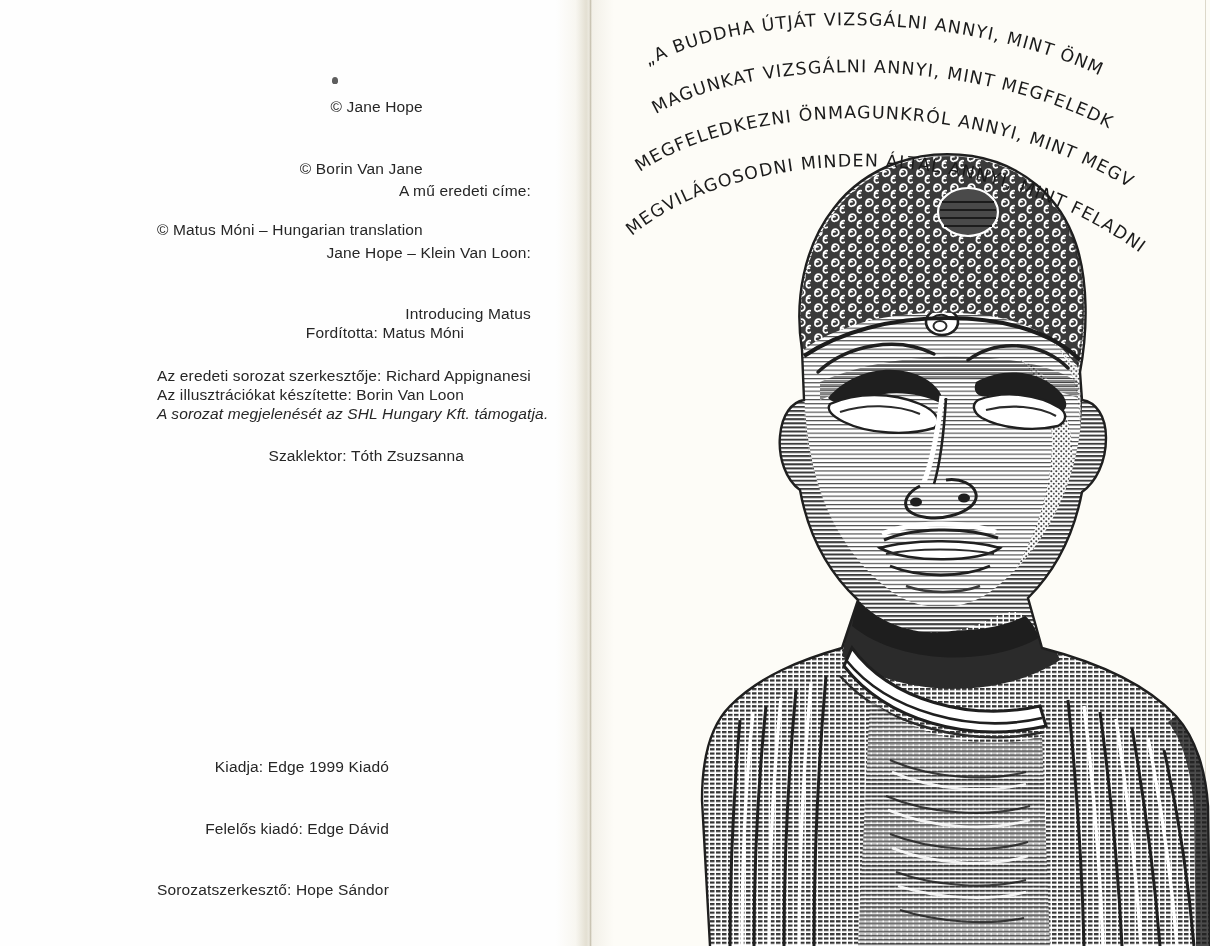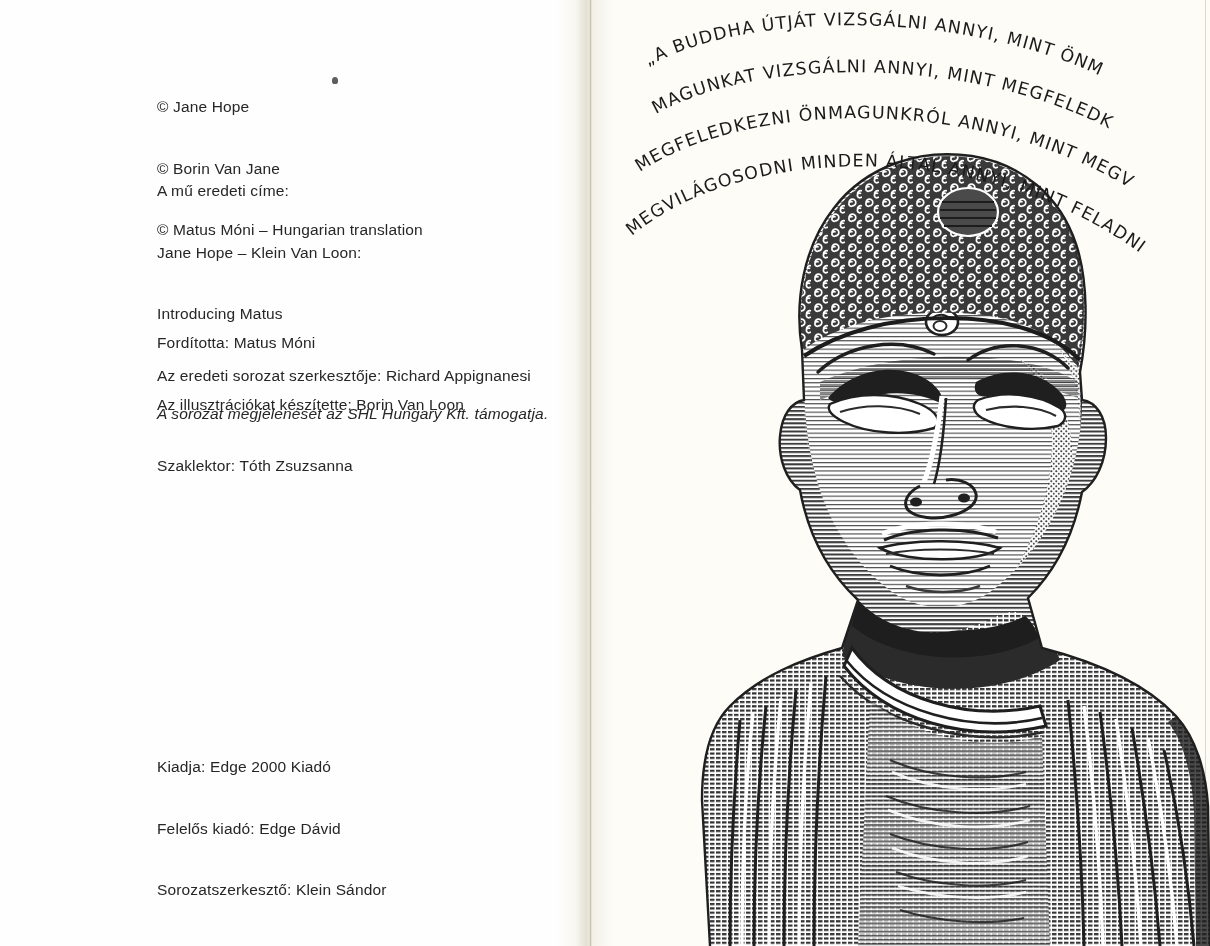--- a/index.html
+++ b/index.html
@@ -74,26 +74,27 @@
 
   
   .text-block {
     position: absolute;
     left: 157px;
     color: #262626;
     font-size: 15.5px;
     line-height: 20.5px;
     letter-spacing: 0.15px;
     white-space: pre;
+    text-align: right;
   }
   .text-block .line { display: block; }
 
   .blk-copyright { top: 56px; }
   .blk-original  { top: 140px; }
-  .blk-credits   { top: 292px; }
+  .blk-credits   { top: 282px; }
   .blk-sponsor   { top: 404px; font-style: italic; }
   .blk-publisher { top: 716px; }
 
   
   .speck {
     position: absolute;
     left: 332px; top: 77px;
     width: 6px; height: 7px;
     background: #3a3a3a;
     border-radius: 50% 50% 40% 40%;
@@ -152,23 +153,23 @@
 
     <div class="text-block blk-credits">
       <span class="line">Fordította: Matus Móni</span>
       <span class="line">Az illusztrációkat készítette: Borin Van Loon</span>
       <span class="line">Szaklektor: Tóth Zsuzsanna</span>
     </div>
 
     <div class="text-block blk-sponsor">A sorozat megjelenését az SHL Hungary Kft. támogatja.</div>
 
     <div class="text-block blk-publisher">
-      <span class="line">Kiadja: Edge 2000 Kiadó</span>
+      <span class="line">Kiadja: Edge 1999 Kiadó</span>
       <span class="line">Felelős kiadó: Edge Dávid</span>
-      <span class="line">Sorozatszerkesztő: Klein Sándor</span>
+      <span class="line">Sorozatszerkesztő: Hope Sándor</span>
       <span class="line">Szerkesztő: Kovács Balázs</span>
       
       
       
       
       
     </div>
   </div>
 
   <div class="page-right">

